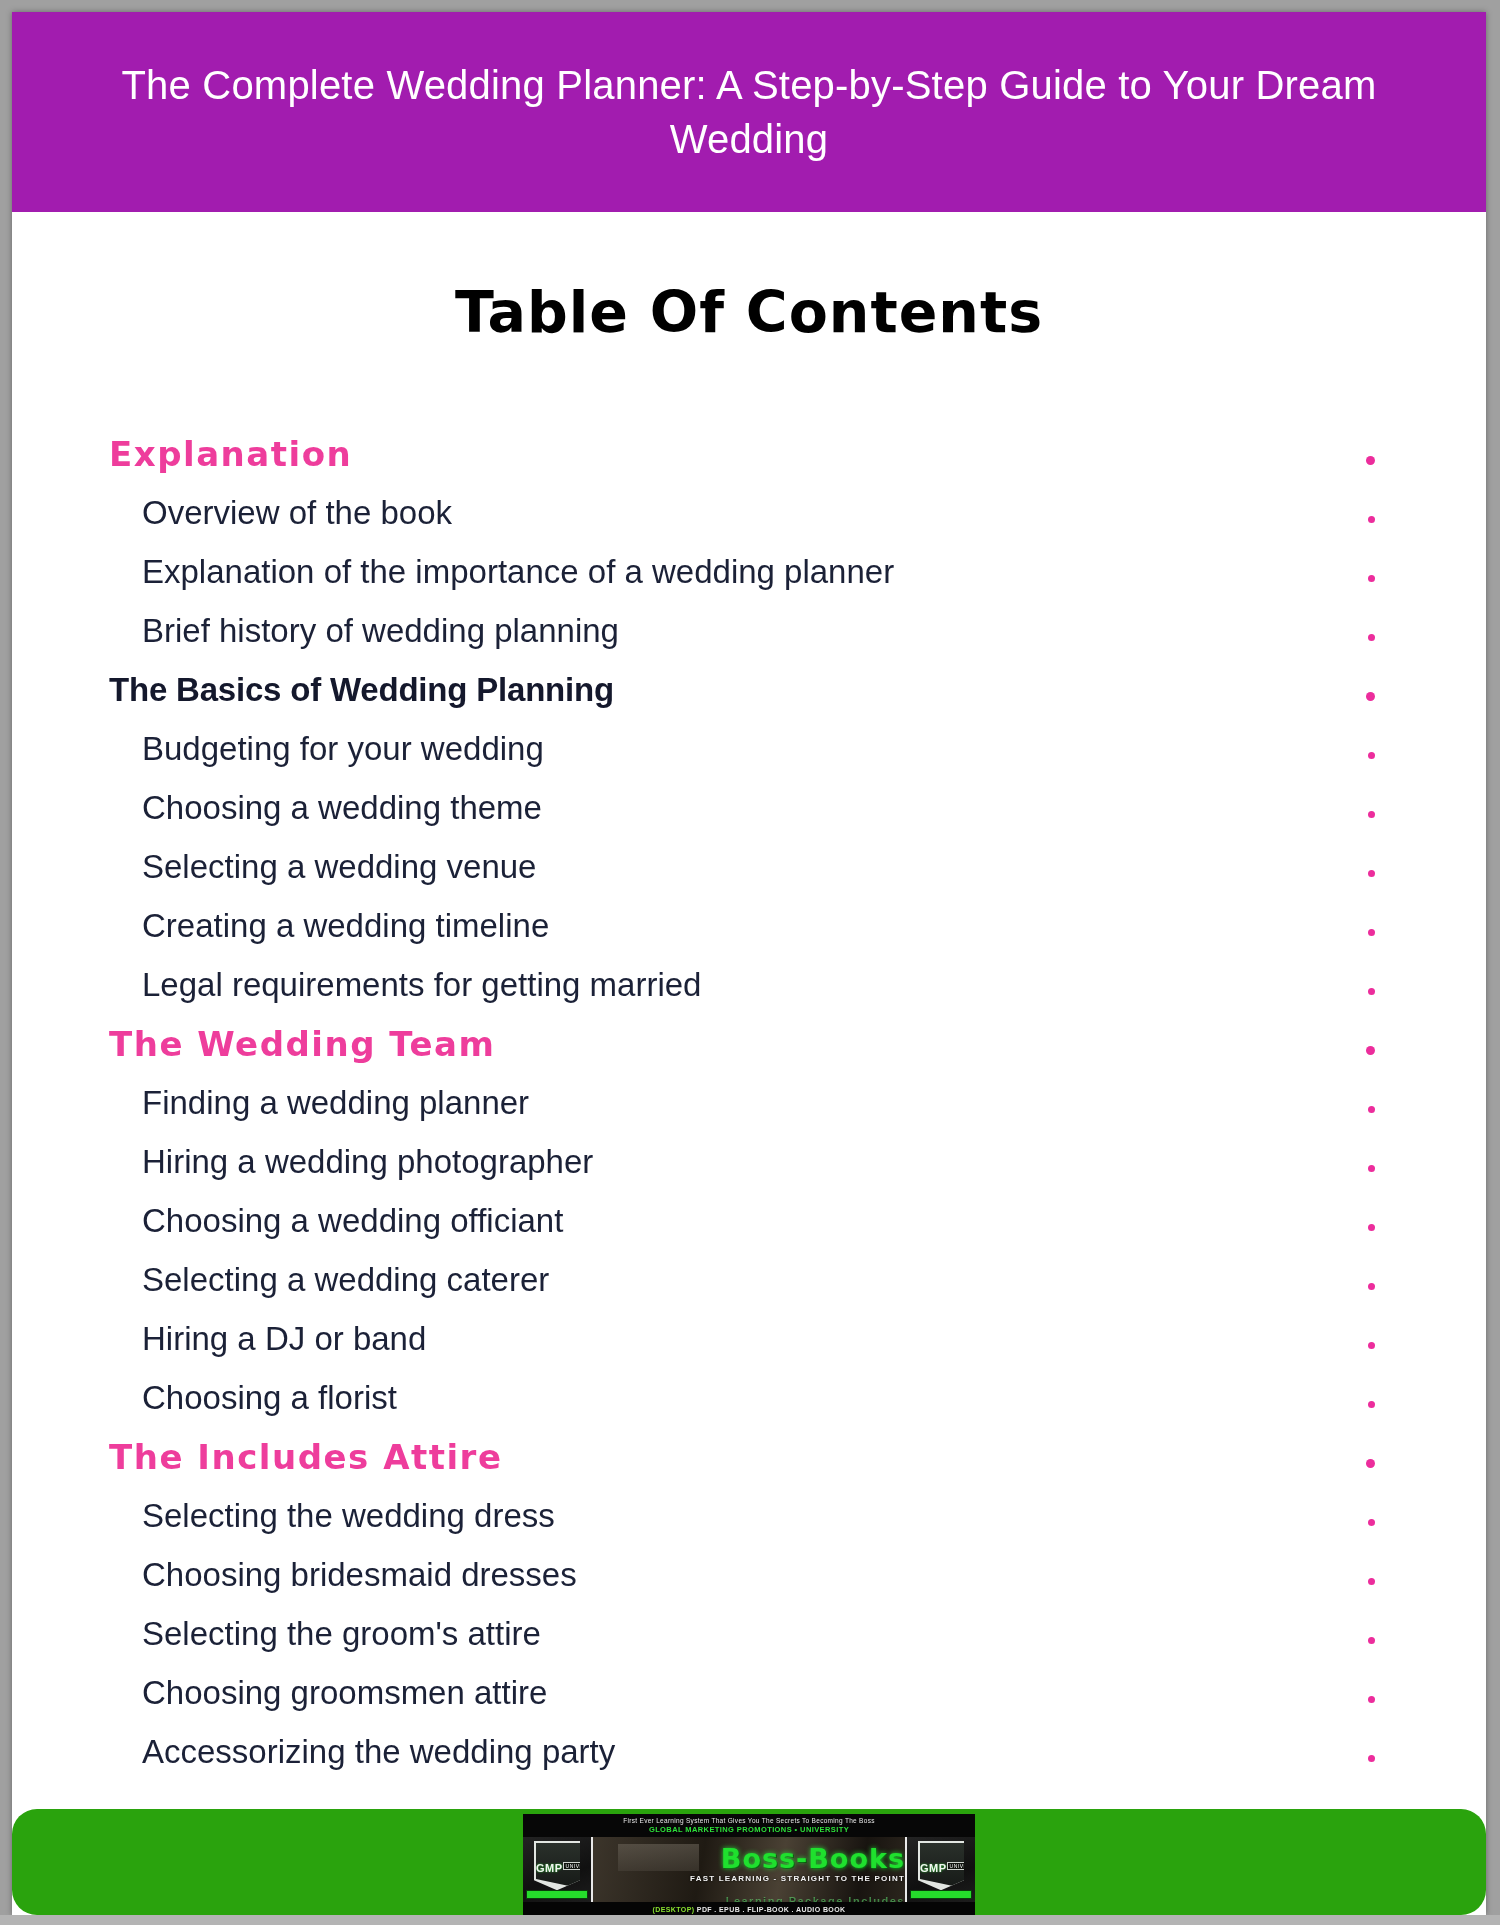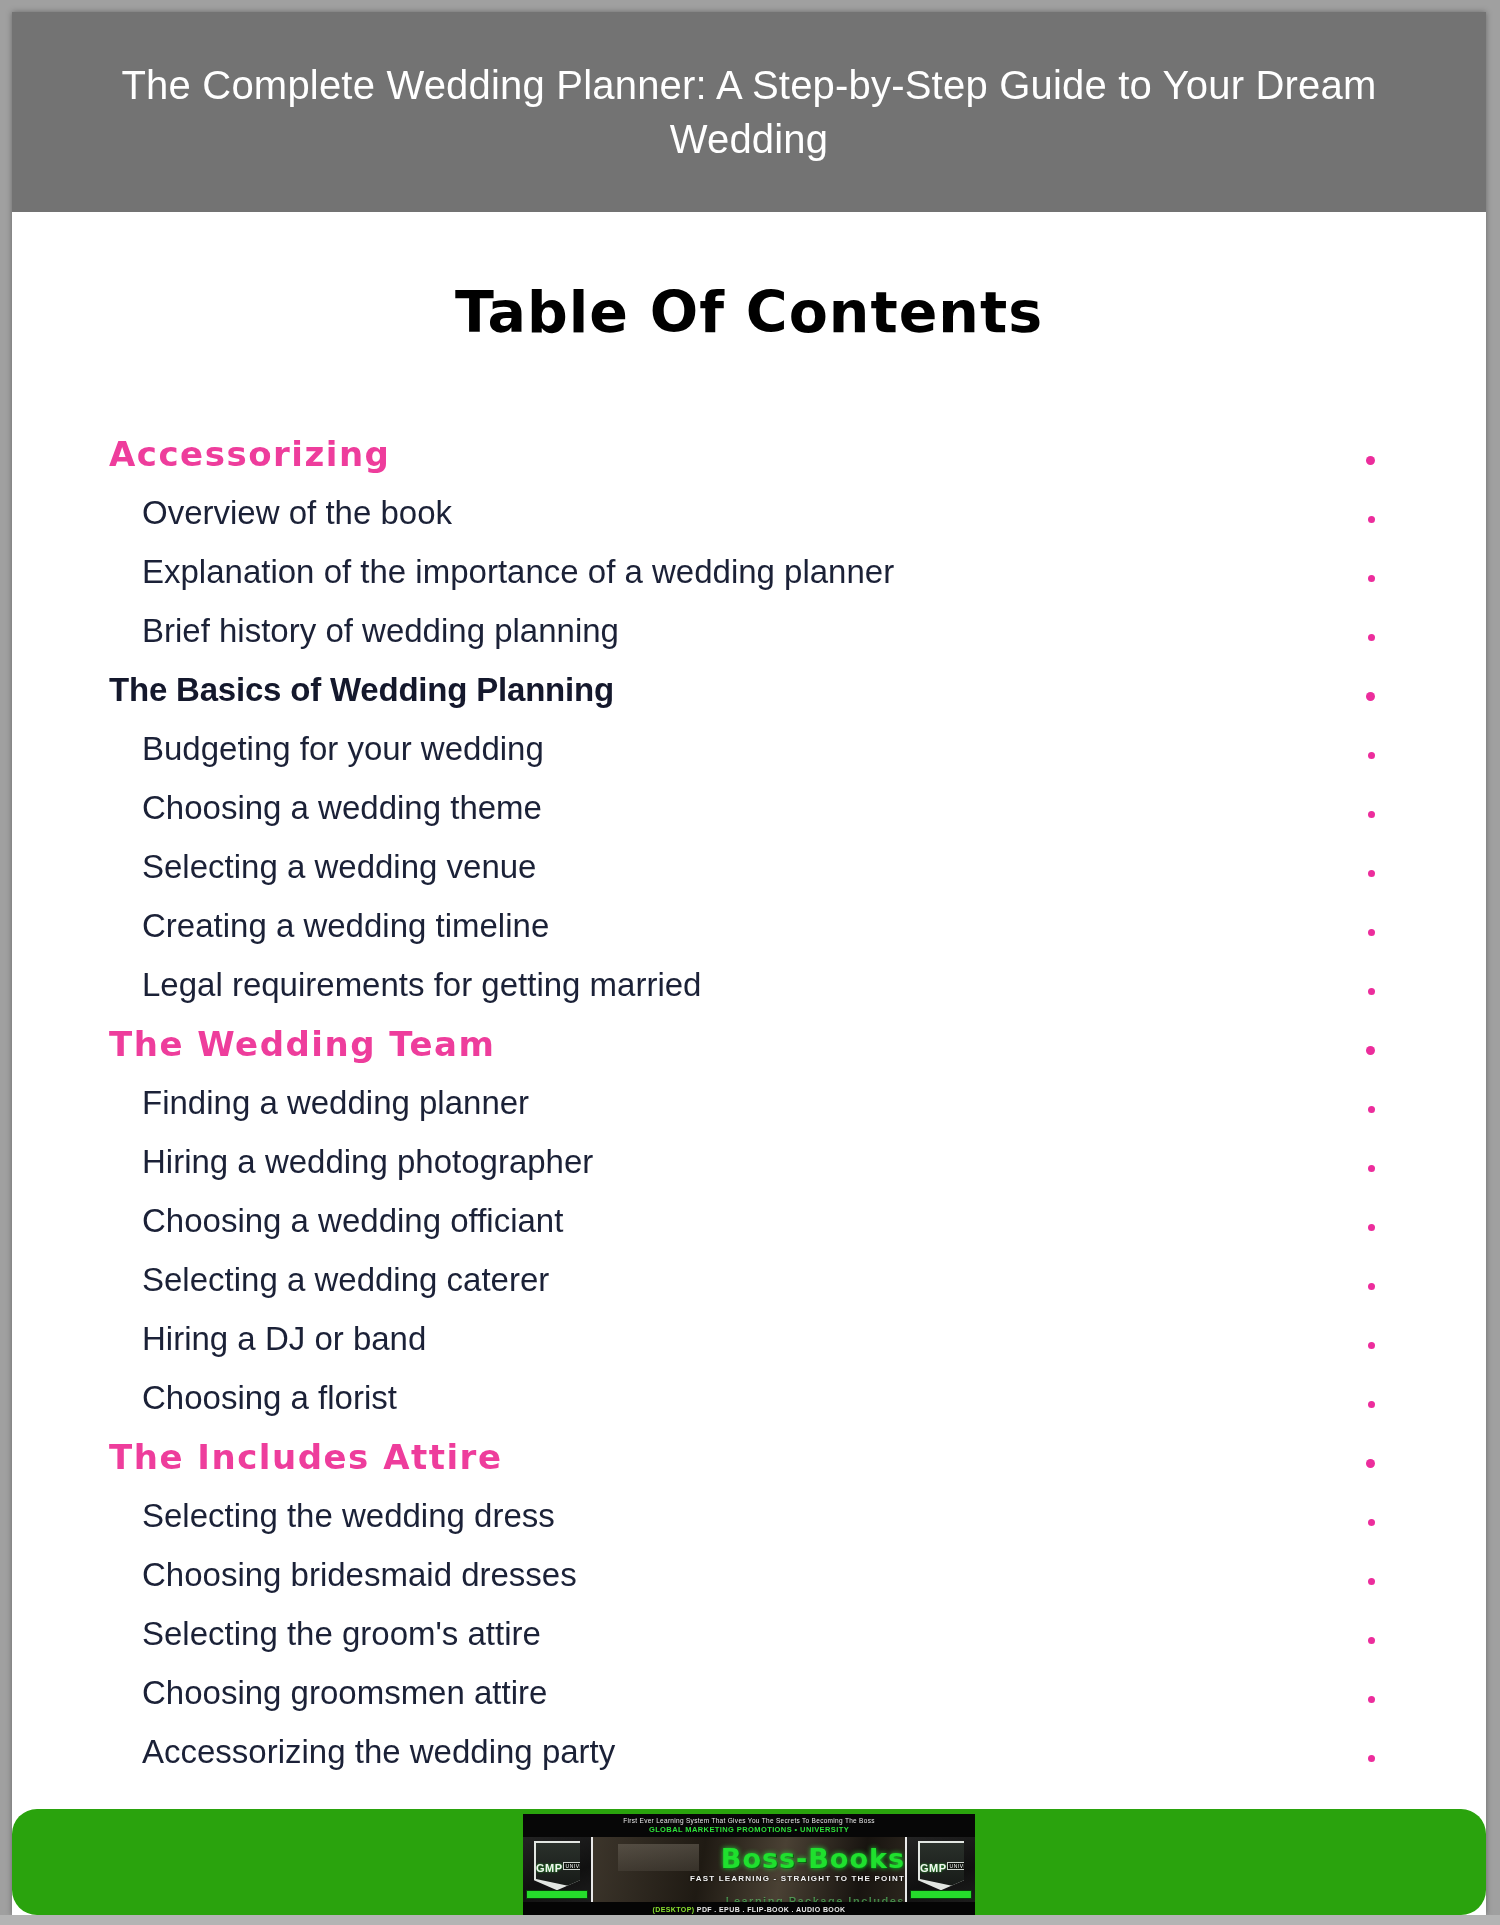--- a/index.html
+++ b/index.html
@@ -10,21 +10,21 @@
     position:relative;overflow:hidden;
   }
   .viewer-bottom{position:absolute;left:0;right:0;bottom:0;height:10px;background:#b4b4b4;}
   .page{
     position:absolute;left:12px;top:12px;width:1474px;height:1903px;
     background:#ffffff;display:flex;flex-direction:column;
     box-shadow:0 0 6px rgba(0,0,0,.35);
   }
   
   .header{
-    height:200px;flex:none;background:#737373;color:#fff;
+    height:200px;flex:none;background:#a21caf;color:#fff;
     display:flex;align-items:center;justify-content:center;text-align:center;
     padding:0 70px;box-sizing:border-box;
   }
   .header .title{font-size:40px;line-height:1.35;font-weight:400;letter-spacing:.2px;}
   
   .main{flex:1;min-height:0;}
   .toc-title{
     margin-top:70px;text-align:center;color:#000;
     font-size:57px;line-height:60px;font-weight:bold;letter-spacing:1px;
     font-family:"DejaVu Sans","Liberation Sans",sans-serif;
@@ -105,21 +105,21 @@
 <div class="page">
 
   <div class="header">
     <div class="title">The Complete Wedding Planner: A Step-by-Step Guide to Your Dream Wedding</div>
   </div>
 
   <div class="main">
     <div class="toc-title">Table Of Contents</div>
     <div class="toc-list">
         <div class="toc-row heading-pink">
-          <span class="lbl">Accessorizing</span>
+          <span class="lbl">Explanation</span>
           <span class="dot"></span>
         </div>
         <div class="toc-row item">
           <span class="lbl">Overview of the book</span>
           <span class="dot"></span>
         </div>
         <div class="toc-row item">
           <span class="lbl">Explanation of the importance of a wedding planner</span>
           <span class="dot"></span>
         </div>

